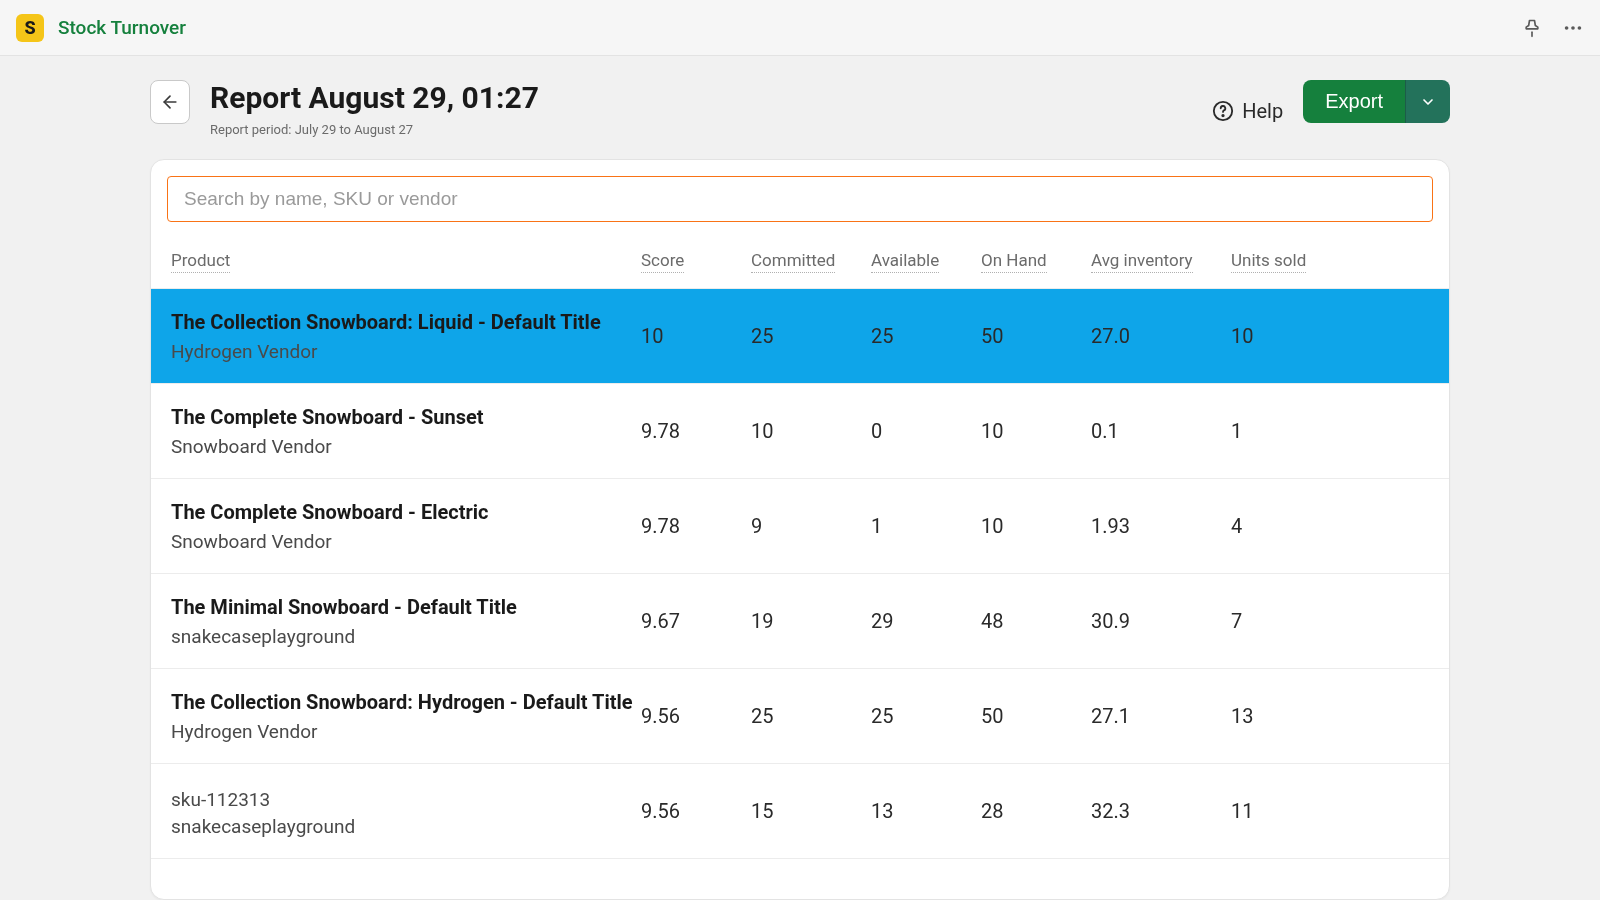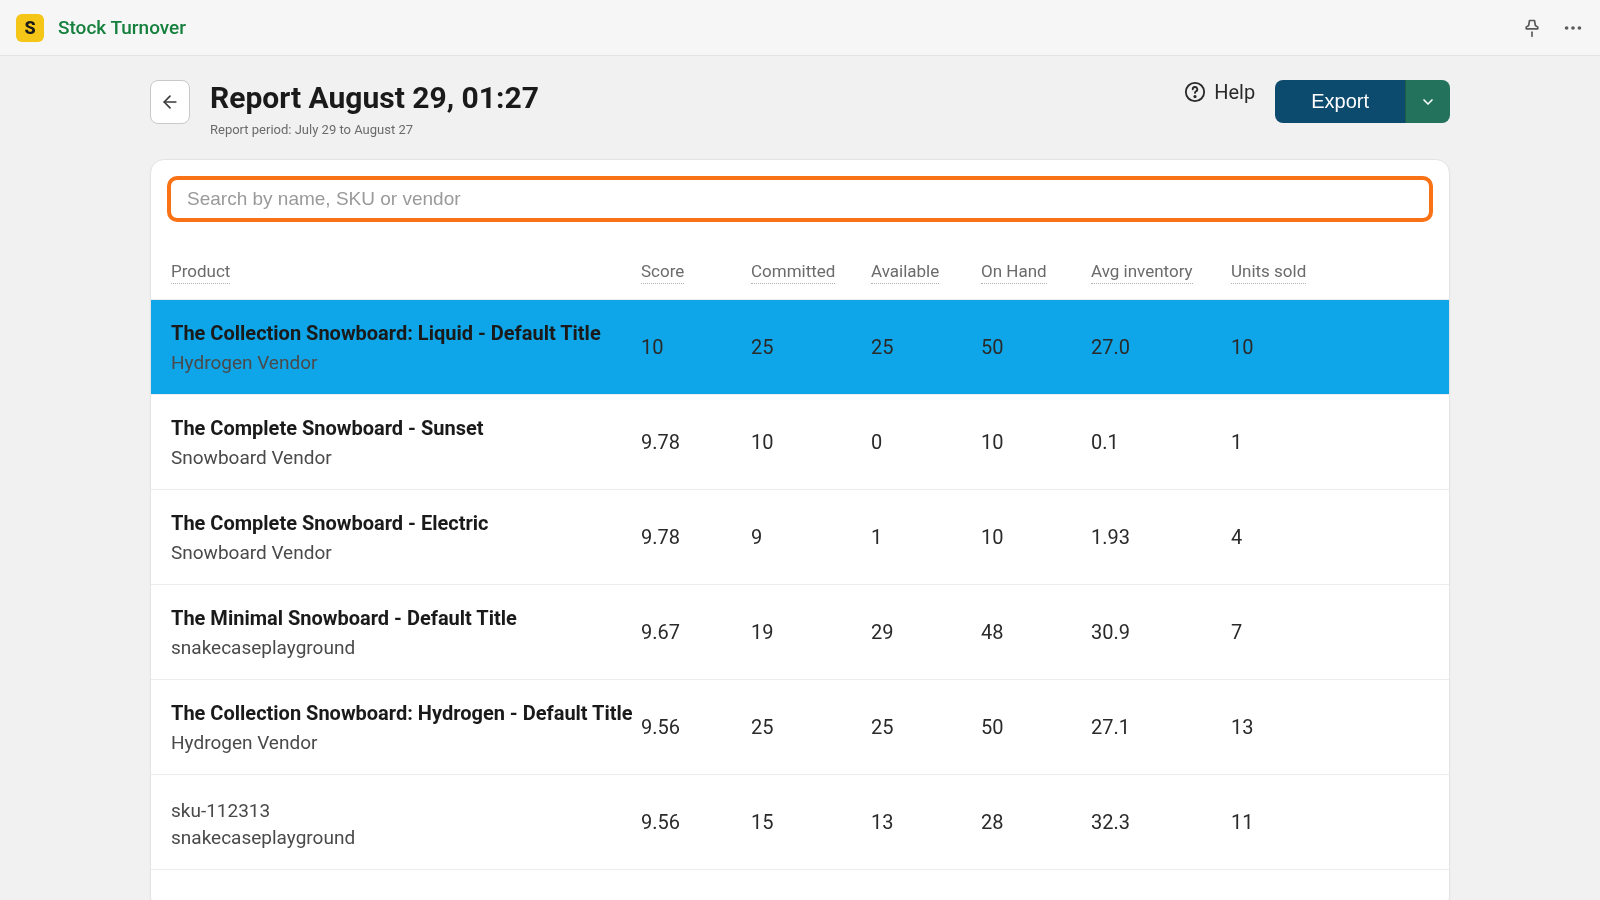--- a/index.html
+++ b/index.html
@@ -9,33 +9,33 @@
   .app-icon { width: 28px; height: 28px; background: #f5c518; border-radius: 6px; display: flex; align-items: center; justify-content: center; font-weight: 800; font-size: 18px; color: #1a1a1a; }
   .app-title { font-size: 19px; font-weight: 500; color: #15803d; }
   .topbar-right { display: flex; align-items: center; gap: 20px; color: #5a5a5a; }
   .pin-icon svg, .more-icon svg { display: block; }
   .page { padding: 24px 150px 0 150px; }
   .page-header { display: flex; align-items: flex-start; justify-content: space-between; margin-bottom: 22px; }
   .page-header-left { display: flex; align-items: flex-start; gap: 20px; }
   .back-btn { width: 40px; height: 44px; border: 1px solid #c9c9c9; background: #fff; border-radius: 8px; display: flex; align-items: center; justify-content: center; cursor: pointer; }
   .title-block h1 { font-size: 30px; font-weight: 700; line-height: 1.2; }
   .subtitle { font-size: 13px; color: #6b6b6b; margin-top: 6px; }
-  .page-header-right { display: flex; align-items: flex-start; gap: 20px; }
+  .page-header-right { display: flex; align-items: flex-end; gap: 20px; }
   .help { display: flex; align-items: center; gap: 8px; font-size: 20px; color: #2a2a2a; cursor: pointer; }
   .export-group { display: flex; }
-  .export-btn { background: #0c4a6e; color: #fff; border: none; font-size: 20px; font-weight: 500; padding: 10px 36px; border-radius: 8px 0 0 8px; cursor: pointer; border-right: 1px solid #1c5c49; }
+  .export-btn { background: #15803d; color: #fff; border: none; font-size: 20px; font-weight: 500; padding: 10px 22px; border-radius: 8px 0 0 8px; cursor: pointer; border-right: 1px solid #1c5c49; }
   .export-caret { background: #23725b; color: #fff; border: none; width: 44px; border-radius: 0 8px 8px 0; display: flex; align-items: center; justify-content: center; cursor: pointer; }
   .card { background: #fff; border: 1px solid #e3e3e3; border-radius: 14px; box-shadow: 0 1px 2px rgba(0,0,0,0.04); overflow: hidden; }
   .search-wrap { padding: 16px; }
-  .search-input { width: 100%; height: 46px; border: 4px solid #f97316; border-radius: 10px; padding: 0 16px; font-size: 19px; color: #1a1a1a; }
+  .search-input { width: 100%; height: 46px; border: 1px solid #f97316; border-radius: 4px; padding: 0 16px; font-size: 19px; color: #1a1a1a; }
   .search-input::placeholder { color: #9a9a9a; }
   .table { width: 100%; }
   .thead { display: grid; grid-template-columns: 470px 110px 120px 110px 110px 140px 100px; gap: 0; padding: 12px 20px 14px 20px; font-size: 17px; color: #6b6b6b; }
   .thead .col { border-bottom: 1px dotted transparent; }
-  .thead .sortable { border-bottom: 1px dotted #b0b0b0; display: inline-block; padding-bottom: 2px; cursor: pointer; margin-top: 11px; }
+  .thead .sortable { border-bottom: 1px dotted #b0b0b0; display: inline-block; padding-bottom: 2px; cursor: pointer; }
   .row { display: grid; grid-template-columns: 470px 110px 120px 110px 110px 140px 100px; gap: 0; padding: 20px; border-top: 1px solid #ececec; align-items: center; font-size: 19px; }
   .row.selected { background: #0ea5e9; }
   .prod-name { font-size: 20px; font-weight: 700; line-height: 1.35; }
   .prod-sub { font-size: 19px; color: #4a4a4a; margin-top: 4px; }
   .num { font-size: 20px; color: #2a2a2a; }
 </style>
 </head>
 <body>
 
 <div class="topbar">

